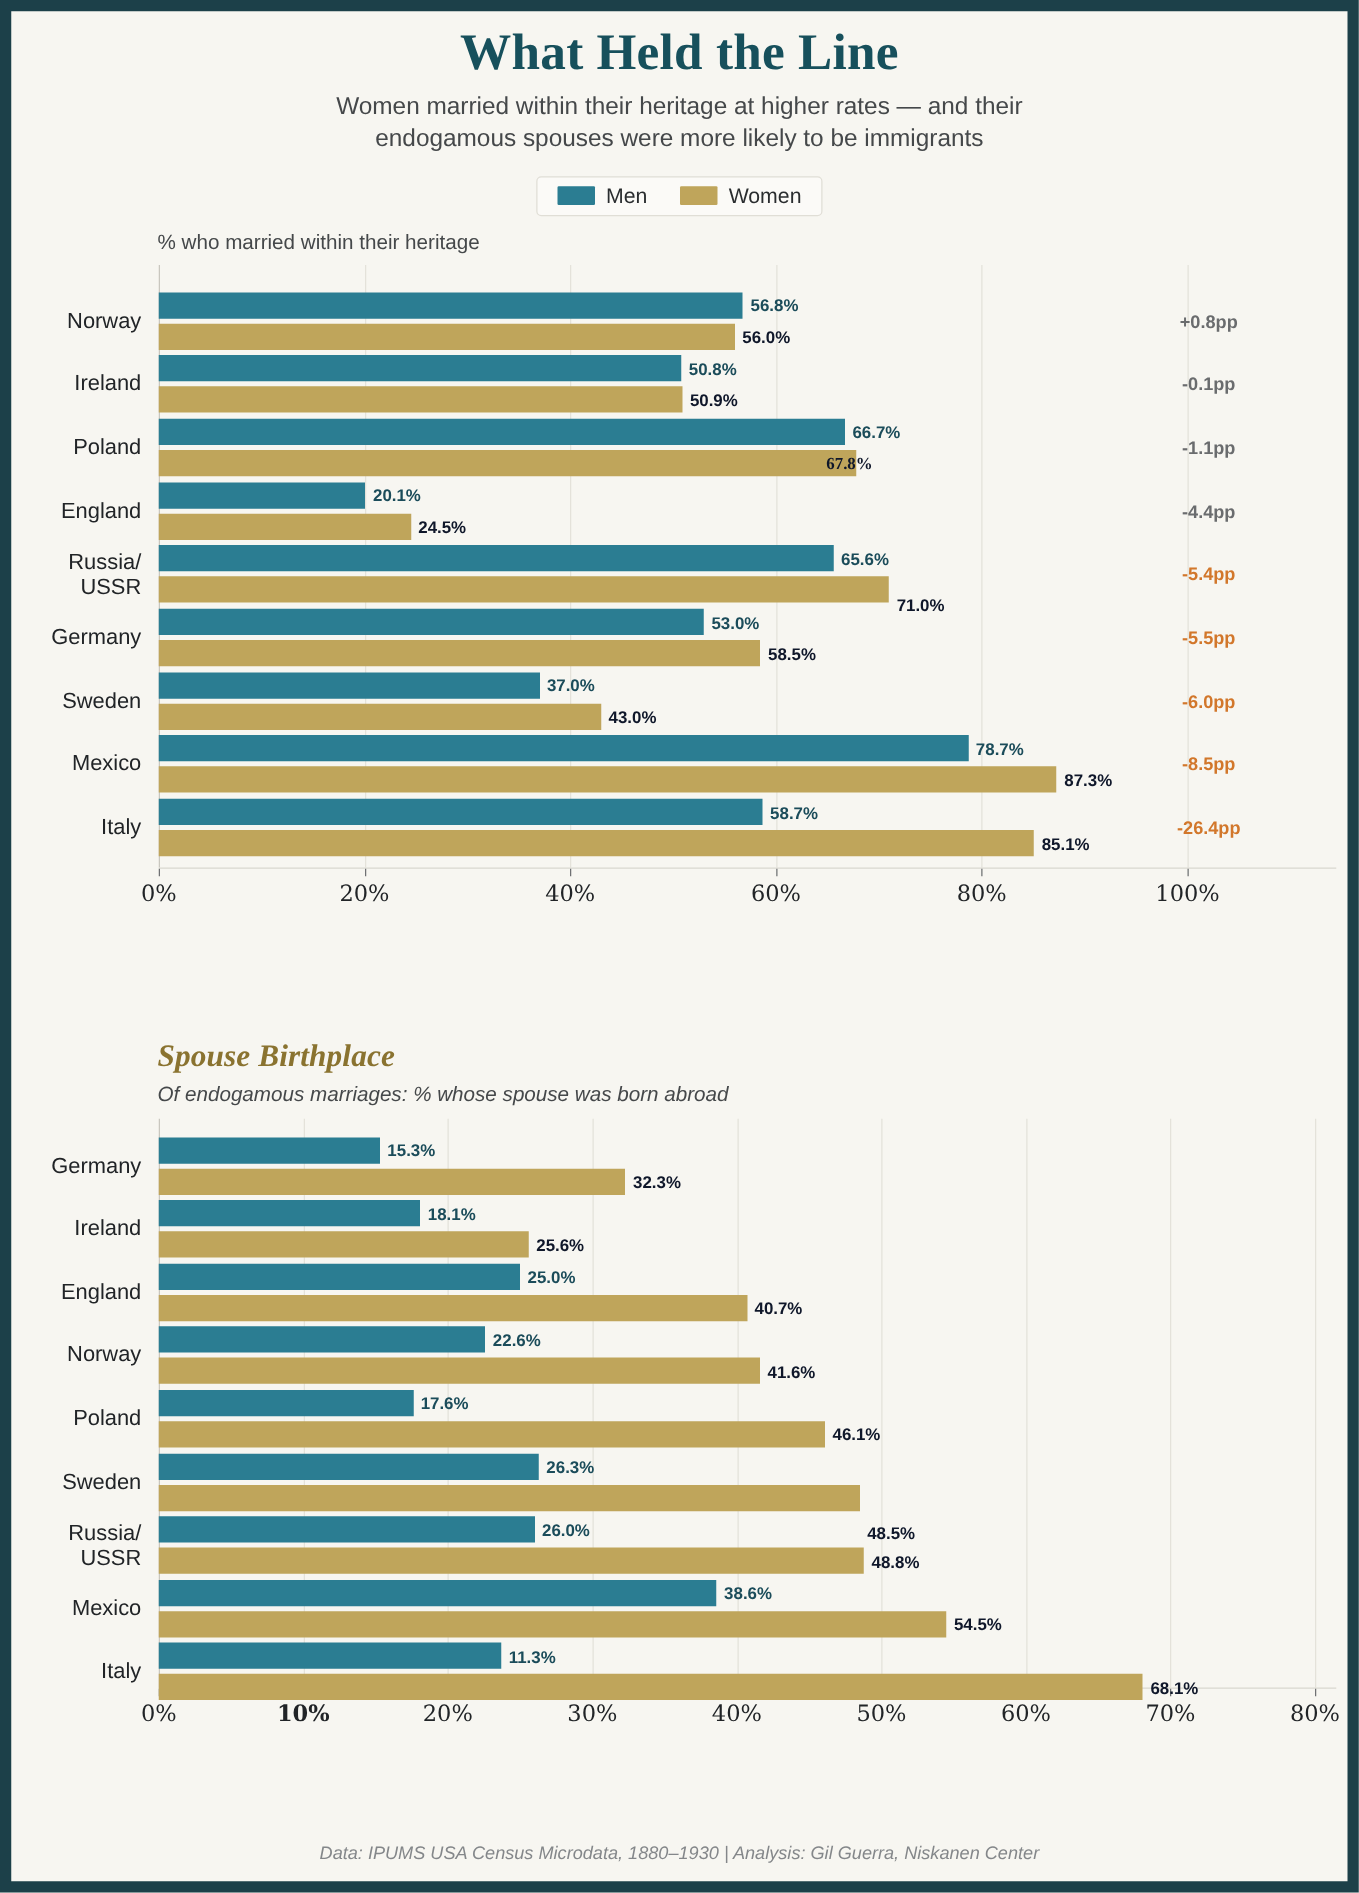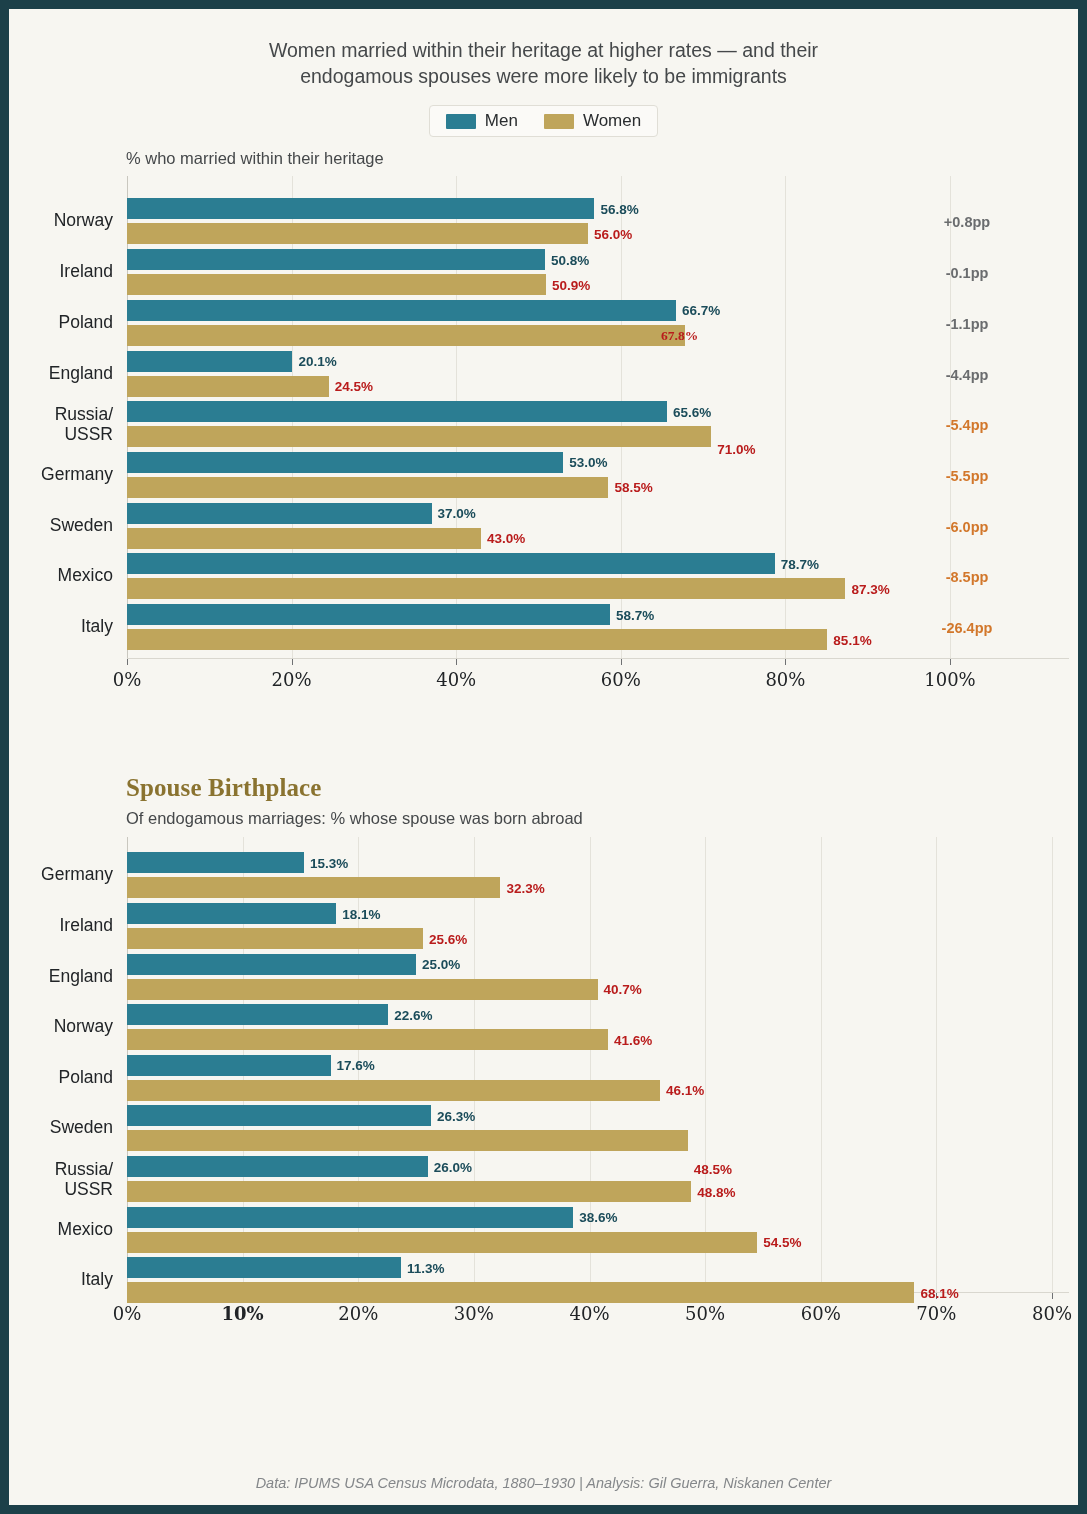--- a/index.html
+++ b/index.html
@@ -24,21 +24,21 @@
 
   .main-title {
     font-family: "Liberation Serif", serif;
     font-weight: bold;
     font-size: 41px;
     color: #17505c;
     letter-spacing: .2px;
     line-height: 1.1;
   }
   .sub-title {
-    margin-top: 19px;
+    margin-top: 9px;
     font-size: 19.5px;
     color: #45484a;
     line-height: 1.32;
   }
 
   
   .legend-wrap { display:flex; justify-content:center; margin-top: 16px; }
   .legend {
     display: flex; align-items: center; gap: 26px;
     background: #fbfaf7;
@@ -106,21 +106,21 @@
   .bar.women { background: #bfa55b; }
 
   .bar-val {
     position: absolute;
     font-size: 13.5px;
     font-weight: bold;
     white-space: nowrap;
     line-height: 1;
   }
   .bar-val.men   { color: #1b4c5a; }
-  .bar-val.women { color: #b91c1c; }
+  .bar-val.women { color: #0f172a; }
 
   .delta {
     position: absolute;
     font-size: 14.5px;
     font-weight: bold;
     white-space: nowrap;
     transform: translateX(-50%);
   }
   .delta.neutral { color: #6a6c6e; }
   .delta.hot     { color: #d2772b; }
@@ -135,20 +135,21 @@
     font-style: italic;
     color: #84878a;
   }
 </style>
 </head>
 <body>
 
 <div class="page">
 
   <div class="hdr">
+    <div class="main-title">What Held the Line</div>
     <div class="sub-title">
       <div>Women married within their heritage at higher rates — and their</div>
       <div>endogamous spouses were more likely to be immigrants</div>
     </div>
   </div>
 
   <div class="legend-wrap">
     <div class="legend">
       <div class="legend-item">
         <span class="legend-swatch" style="background:#2b7d92"></span>
@@ -235,21 +236,21 @@
       <div class="bar-val women" style="left: 842.479px; top: 406.4px;">87.3%</div>
       <div class="delta hot" style="left: 958px; top: 392.9px;">-8.5pp</div>
       <div class="cat-label" style="width: 104px; right: auto; left: 0px; top: 440.6px;">Italy</div>
       <div class="bar men" style="left: 118px; top: 427.6px; width: 483.101px; height: 21px;"></div>
       <div class="bar-val men" style="left: 607.101px; top: 432.1px;">58.7%</div>
       <div class="bar women" style="left: 118px; top: 452.6px; width: 700.373px; height: 21px;"></div>
       <div class="bar-val women" style="left: 824.373px; top: 457.1px;">85.1%</div>
       <div class="delta hot" style="left: 958px; top: 443.6px;">-26.4pp</div>
     </div>
 
-  <div class="sec-head" style="margin-top:78px;">
+  <div class="sec-head" style="margin-top:100px;font-style:italic;">
     <div class="sec-title" style="color:#8a7330">Spouse Birthplace</div>
     <div class="sec-sub">Of endogamous marriages: % whose spouse was born abroad</div>
   </div>
 
   <div class="chart" id="chart1" style="height:490px; margin-top:9px;">
       <div class="gridline" style="left: 233.625px; top: 0px; height: 455px;"></div>
       <div class="gridline" style="left: 349.25px; top: 0px; height: 455px;"></div>
       <div class="gridline" style="left: 464.875px; top: 0px; height: 455px;"></div>
       <div class="gridline" style="left: 580.5px; top: 0px; height: 455px;"></div>
       <div class="gridline" style="left: 696.125px; top: 0px; height: 455px;"></div>

